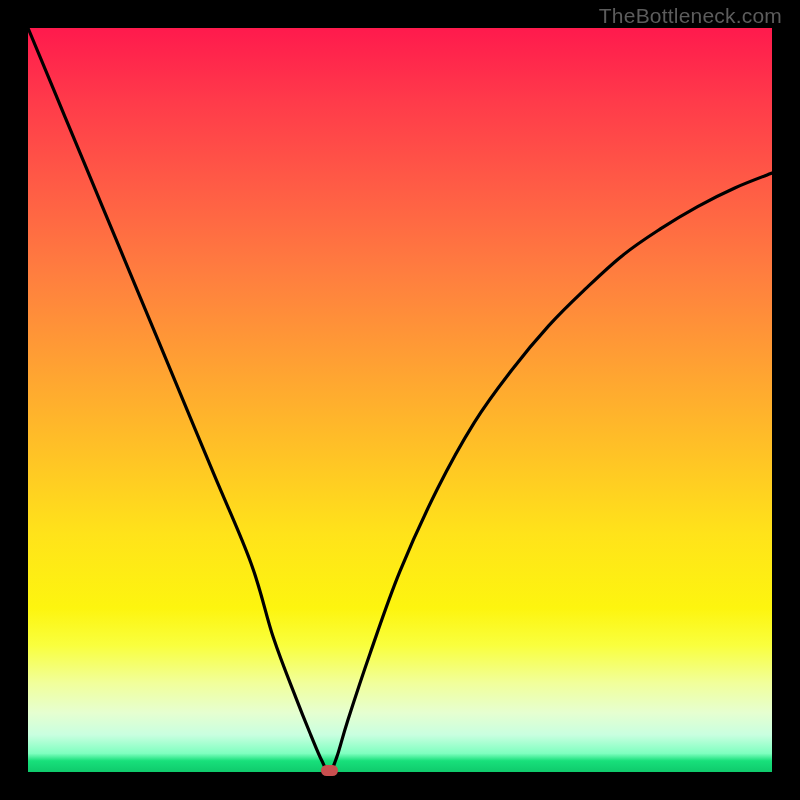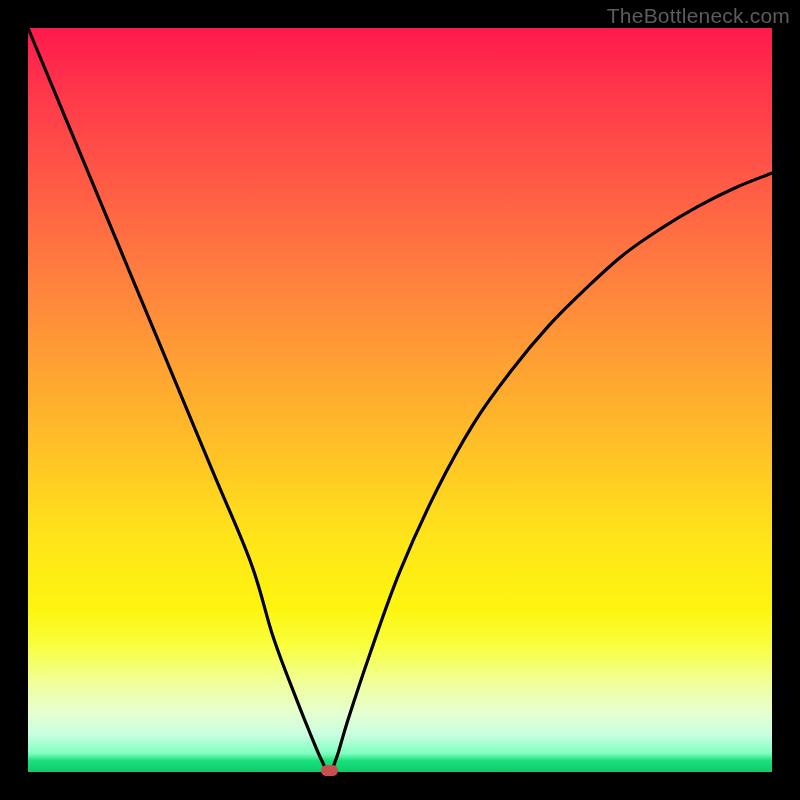--- a/index.html
+++ b/index.html
@@ -39,21 +39,21 @@
       #e6ffd0 92%,
       #c9ffe0 95%,
       #7fffc0 97.5%,
       #18e07b 98.5%,
       #0fca6c 100%
     );
   }
   .watermark {
     position: absolute;
     top: 4px;
-    right: 10px;
+    right: 18px;
     color: #5c5c5c;
     font-size: 21px;
     font-weight: 500;
     letter-spacing: 0.2px;
     user-select: none;
   }
   svg.curve {
     position: absolute;
     top: 0;
     left: 0;

